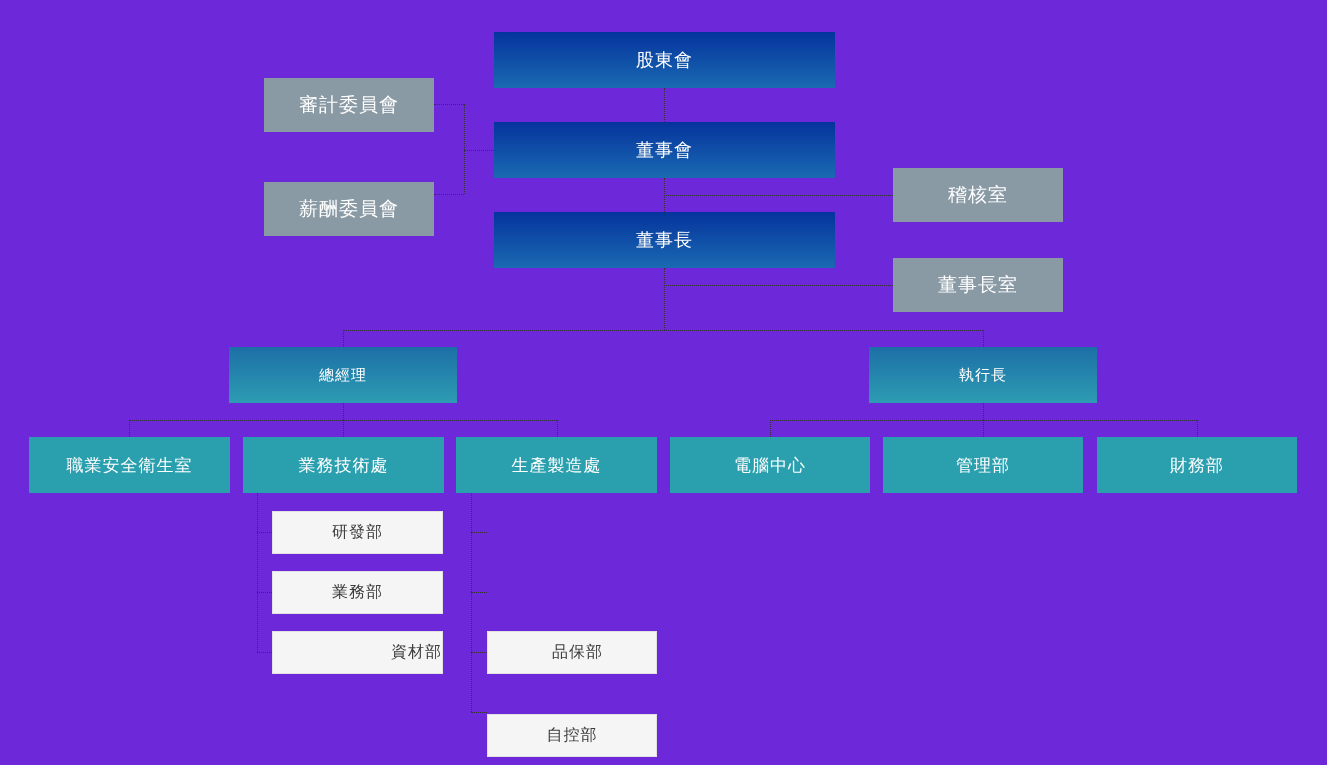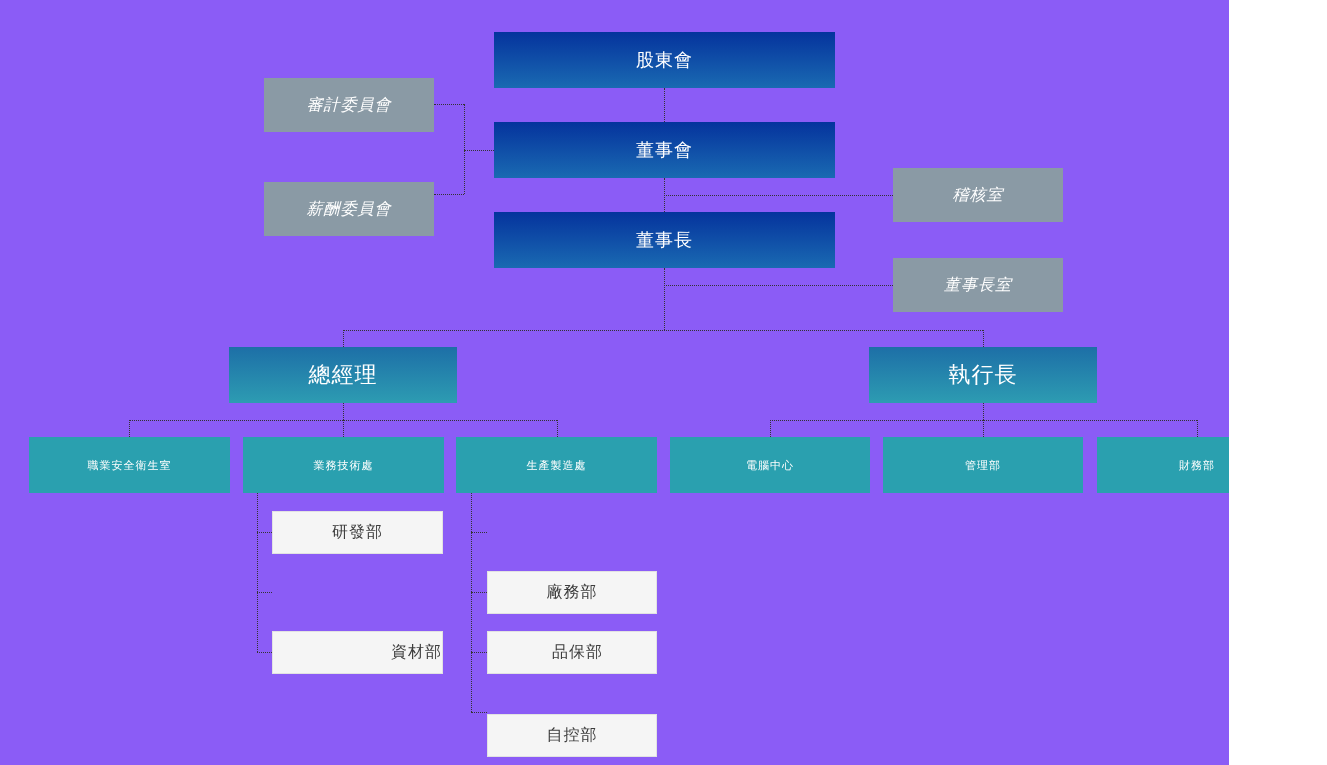--- a/index.html
+++ b/index.html
@@ -1,24 +1,24 @@
 <!DOCTYPE html>
 <html style="--primary-top: #05339d; --primary-bottom: #1a6ab2; --executive-top: #1d6fa7; --executive-bottom: #2d9cb2; --department: #2aa0af; --staff: #8a9aa5; --sub-bg: #f5f5f5; --sub-border: #e2e2e2; --connector: #333333; --text-light: #ffffff; --text-dark: #3c3c3c;"><head>
 <meta charset="utf-8">
 <style>
   html,body{margin:0;padding:0;background:#ffffff;}
   body{font-family:"Liberation Sans","DejaVu Sans",sans-serif;}
-  .canvas{position:relative;width:1229px;height:765px;background:#8b5cf6;overflow:hidden;}
+  .canvas{position:relative;width:1327px;height:765px;background:#6d28d9;overflow:hidden;}
   .node{position:absolute;display:flex;align-items:center;justify-content:center;
         color:var(--text-light);letter-spacing:1px;box-sizing:border-box;}
   .node span{white-space:nowrap;}
   .primary{background:linear-gradient(180deg,var(--primary-top),var(--primary-bottom));font-size:18px;}
-  .executive{background:linear-gradient(180deg,var(--executive-top),var(--executive-bottom));font-size:22px;}
-  .department{background:var(--department);font-size:11px;text-align:right;}
-  .staff{background:var(--staff);font-size:16px;font-style:italic;}
+  .executive{background:linear-gradient(180deg,var(--executive-top),var(--executive-bottom));font-size:15px;}
+  .department{background:var(--department);font-size:17px;text-align:right;}
+  .staff{background:var(--staff);font-size:19px;}
   .sub{background:var(--sub-bg);border:1px solid var(--sub-border);color:var(--text-dark);font-size:16px;}
   .hline{position:absolute;height:0;border-top:1px dotted var(--connector);}
   .vline{position:absolute;width:0;border-left:1px dotted var(--connector);}
 </style>
 </head>
 <body>
 
 <div class="canvas">
 
   <div class="vline" style="left:664px;top:88px;height:34px;"></div>
@@ -98,27 +98,27 @@
   <div class="node department" style="left:883px;top:437px;width:200px;height:56px;">
     <span>管理部</span>
   </div>
   <div class="node department" style="left:1097px;top:437px;width:200px;height:56px;">
     <span>財務部</span>
   </div>
 
   <div class="node sub" style="left:272px;top:511px;width:171px;height:43px;align-items:center;">
     <span>研發部</span>
   </div>
+  <div class="node sub" style="left:272px;top:571px;width:171px;height:43px;">
+    <span>業務部</span>
+  </div>
   <div class="node sub" style="left:272px;top:631px;width:171px;height:43px;justify-content:flex-end;">
     <span>資材部</span>
   </div>
 
-  <div class="node sub" style="left:487px;top:571px;width:170px;height:43px;">
-    <span>廠務部</span>
-  </div>
   <div class="node sub" style="left:487px;top:631px;width:170px;height:43px;padding-left:11px;">
     <span>品保部</span>
   </div>
   <div class="node sub" style="left:487px;top:691px;width:170px;height:43px;margin-top:23px;">
     <span>自控部</span>
   </div>
 
 </div>
 
 </body></html>

